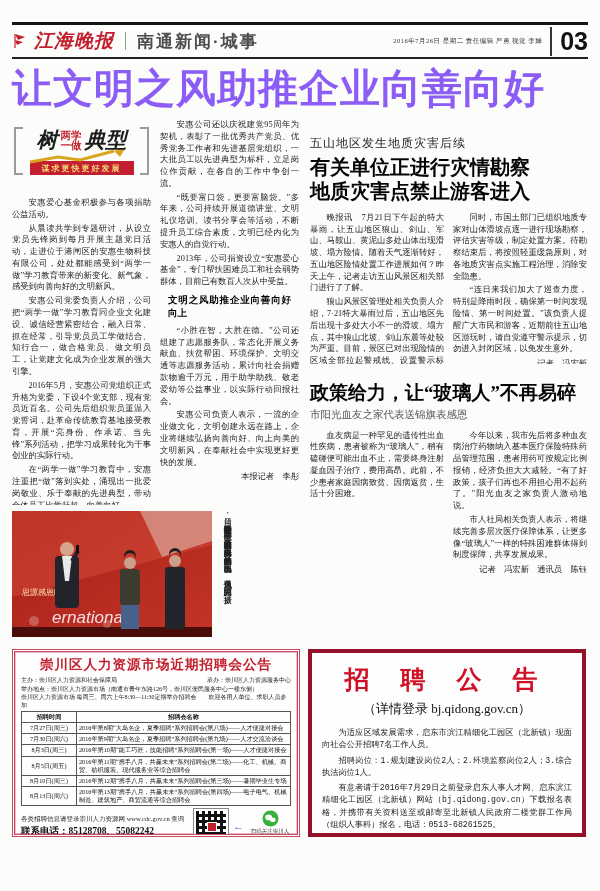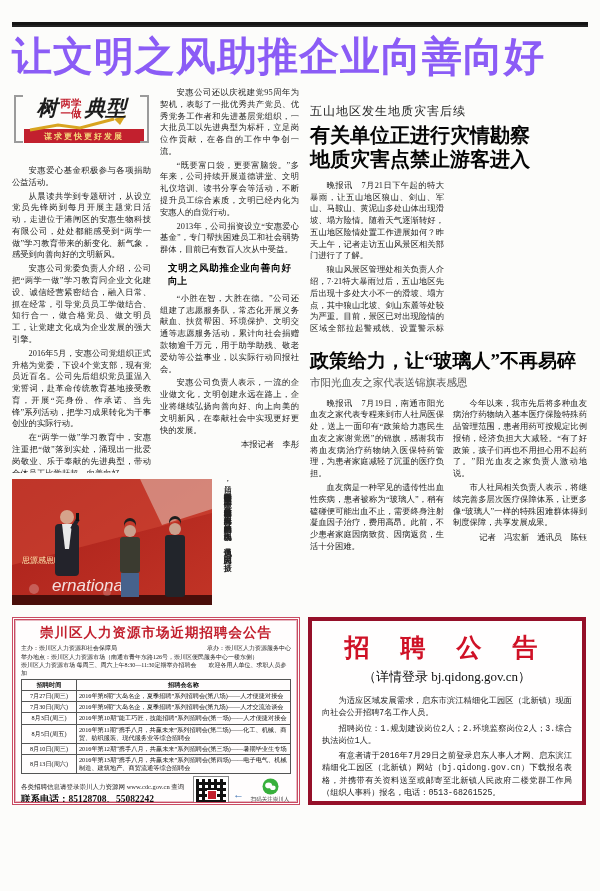--- a/index.html
+++ b/index.html
@@ -38,21 +38,21 @@
 
   
   .logo-box{position:relative;height:64px;margin:2px 2px 8px;padding:2px 10px;}
   .brk{position:absolute;top:6px;bottom:14px;width:7px;}
   .brk-l{left:0;border-left:2px solid #9b9b9b;border-top:2px solid #9b9b9b;border-bottom:2px solid #9b9b9b;}
   .brk-r{right:0;border-right:2px solid #9b9b9b;border-top:2px solid #9b9b9b;border-bottom:2px solid #9b9b9b;}
   .logo-line{display:flex;align-items:center;justify-content:center;gap:3px;height:36px;position:relative;z-index:2;}
   .logo-big{font-size:21px;font-weight:900;color:#1c1c1c;font-style:italic;}
   .logo-red{display:flex;flex-direction:column;line-height:1;font-size:10.5px;font-weight:900;color:#c2202e;text-align:center;}
   .logo-swoosh{position:absolute;left:14px;right:14px;top:26px;height:18px;z-index:1;}
-  .logo-banner{margin:2px auto 0;width:120px;background:#c2202e;color:#f5d87a;font-size:8px;
+  .logo-banner{margin:2px auto 0;width:104px;background:#c2202e;color:#f5d87a;font-size:8px;
                letter-spacing:2px;text-align:center;padding:1.5px 0;font-weight:bold;}
 
   
   .photo-row{display:flex;gap:8px;margin-top:6px;height:126px;}
   .photo{width:200px;height:126px;flex:none;display:block;}
   .caption{writing-mode:vertical-rl;height:126px;font-size:8px;line-height:1.6;color:#222;text-align:left;}
   .credit{font-weight:bold;margin-top:6px;}
 
   
   .right-col{width:278px;flex:none;padding-top:16px;}
@@ -96,20 +96,36 @@
   .adr-body{font-size:8.2px;line-height:1.5;text-align:justify;color:#222;font-family:Liberation Mono, monospace;}
   .adr-body .para{margin:0 0 3px;}
 </style>
 </head>
 <body>
 
 <div class="page">
 
   <div class="rule-thick"></div>
 
+  <div class="masthead">
+    <div class="mast-left">
+      <svg class="flag" viewBox="0 0 16 16">
+        <path d="M3 1 L13 4 L6 7 Z" fill="#c2202e"></path>
+        <path d="M3 7 L11 9 L5 12 Z" fill="#c2202e"></path>
+        <rect x="2.4" y="1" width="1.2" height="14" fill="#c2202e"></rect>
+      </svg>
+      <span class="paper-name">江海晚报</span>
+      <span class="mast-div"></span>
+      <span class="section-name">南通新闻·城事</span>
+    </div>
+    <div class="mast-right">
+      <span class="dateline">2016年7月26日 星期二 责任编辑 严勇 视觉 李婵</span>
+      <span class="pageno">03</span>
+    </div>
+  </div>
 
   <div class="rule-mid"></div>
 
 
   <h1 class="headline">让文明之风助推企业向善向好</h1>
 
   <div class="content">
 
     <div class="left-art">
       <div class="cols">
@@ -199,29 +215,35 @@
         <div class="a2-kicker">五山地区发生地质灾害后续</div>
         <div class="a2-head">
           <div>有关单位正进行灾情勘察</div>
           <div>地质灾害点禁止游客进入</div>
         </div>
         <div class="art-body h2body">
           <div class="subcol">
               <p class="para">晚报讯　7月21日下午起的特大暴雨，让五山地区狼山、剑山、军山、马鞍山、黄泥山多处山体出现滑坡、塌方险情。随着天气逐渐转好，五山地区险情处置工作进展如何？昨天上午，记者走访五山风景区相关部门进行了了解。</p>
               <p class="para">狼山风景区管理处相关负责人介绍，7·21特大暴雨过后，五山地区先后出现十多处大小不一的滑坡、塌方点，其中狼山北坡、剑山东麓等处较为严重。目前，景区已对出现险情的区域全部拉起警戒线、设置警示标牌，并安排专人巡查值守，禁止游客进入地质灾害点。</p>
             </div>
+          <div class="subcol">
+            <div>
+                <p class="para">同时，市国土部门已组织地质专家对山体滑坡点逐一进行现场勘察，评估灾害等级，制定处置方案。待勘察结束后，将按照轻重缓急原则，对各地质灾害点实施工程治理，消除安全隐患。</p>
+                <p class="para">“连日来我们加大了巡查力度，特别是降雨时段，确保第一时间发现险情、第一时间处置。”该负责人提醒广大市民和游客，近期前往五山地区游玩时，请自觉遵守警示提示，切勿进入封闭区域，以免发生意外。</p>
+              </div>
+            <div class="sig">记者　冯宏新</div>
+          </div>
         </div>
       </div>
 
       <div class="art3">
         <div class="a3-head">政策给力，让“玻璃人”不再易碎</div>
         <div class="a3-sub">市阳光血友之家代表送锦旗表感恩</div>
         <div class="art-body h3body">
           <div class="subcol">
-              <p class="para">晚报讯　7月19日，南通市阳光血友之家代表专程来到市人社局医保处，送上一面印有“政策给力惠民生　血友之家谢党恩”的锦旗，感谢我市将血友病治疗药物纳入医保特药管理，为患者家庭减轻了沉重的医疗负担。</p>
               <p class="para">血友病是一种罕见的遗传性出血性疾病，患者被称为“玻璃人”，稍有磕碰便可能出血不止，需要终身注射凝血因子治疗，费用高昂。此前，不少患者家庭因病致贫、因病返贫，生活十分困难。</p>
             </div>
           <div class="subcol">
             <div>
                 <p class="para">今年以来，我市先后将多种血友病治疗药物纳入基本医疗保险特殊药品管理范围，患者用药可按规定比例报销，经济负担大大减轻。“有了好政策，孩子们再也不用担心用不起药了。”阳光血友之家负责人激动地说。</p>
                 <p class="para">市人社局相关负责人表示，将继续完善多层次医疗保障体系，让更多像“玻璃人”一样的特殊困难群体得到制度保障，共享发展成果。</p>
               </div>
             <div class="sig">记者　冯宏新　通讯员　陈钰</div>
           </div>
         </div>

